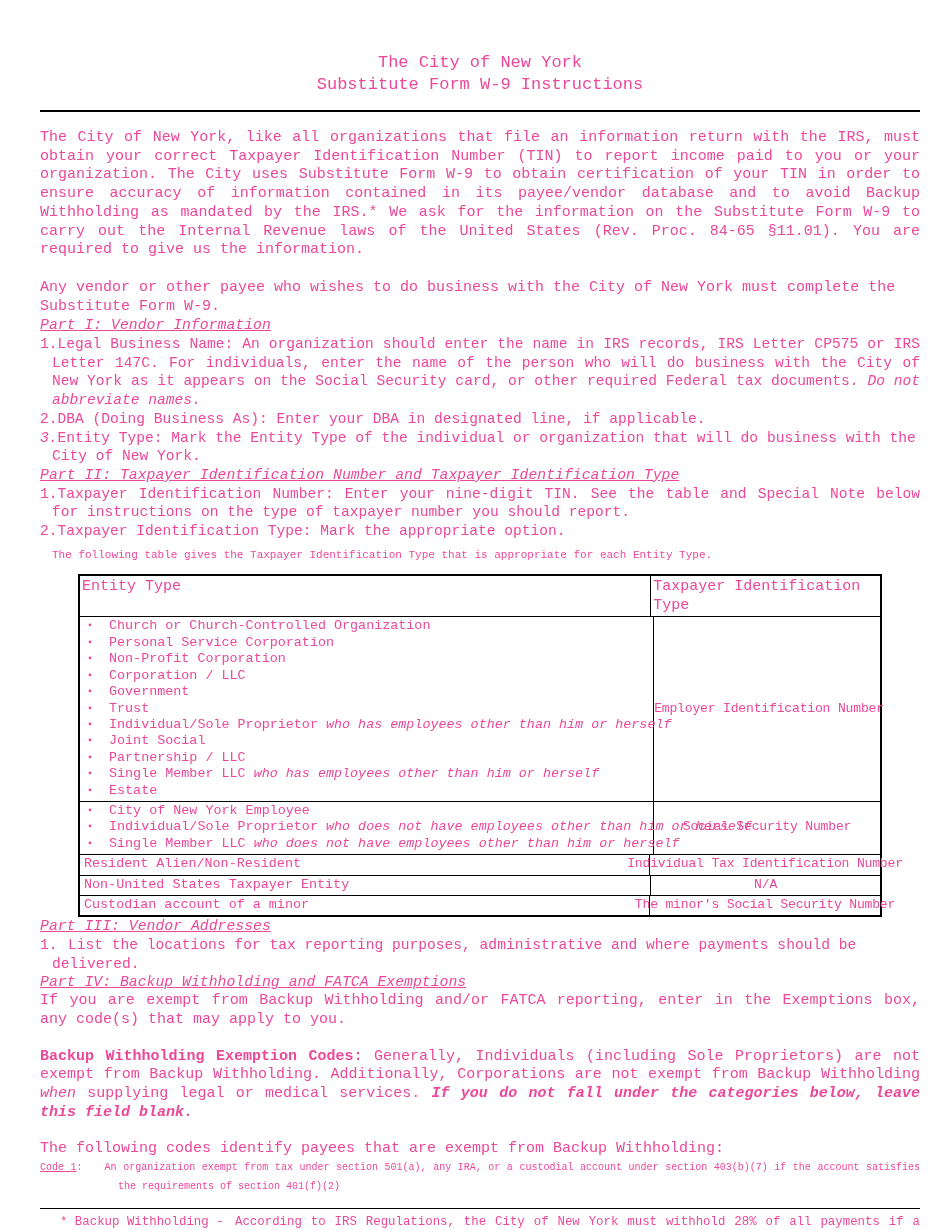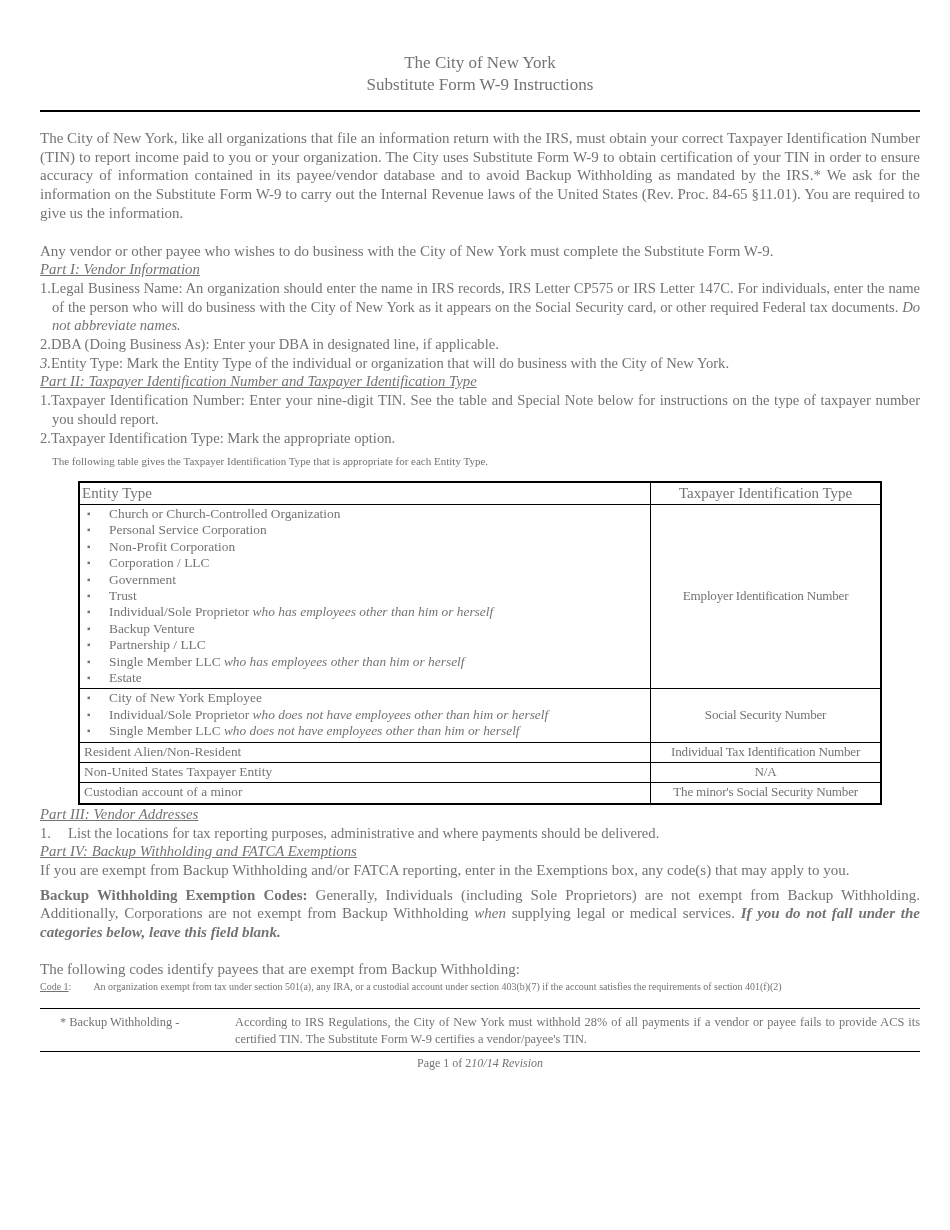--- a/index.html
+++ b/index.html
@@ -1,22 +1,22 @@
 <!DOCTYPE html>
 <html><head>
 <meta charset="utf-8">
 <style>
   html, body { margin: 0; padding: 0; background: #ffffff; }
   .page {
     position: relative;
     width: 950px;
     height: 1230px;
     background: #ffffff;
-    color: #737373;
-    font-family: Liberation Serif, serif;
+    color: #ec4899;
+    font-family: Liberation Mono, monospace;
     overflow: hidden;
   }
   .content { padding: 0 30px 0 40px; }
 
   .title { text-align: center; font-size: 17px; line-height: 22px; padding-top: 52px; }
   .rule-thick { border: none; border-top: 2px solid #000; margin: 14px 0 0 0; }
   .rule-thin  { border: none; border-top: 1px solid #000; margin: 0; }
 
   .para { font-size: 15px; line-height: 18.7px; margin: 0; }
   .just { text-align: justify; }
@@ -53,21 +53,21 @@
   .trow + .trow { border-top: 1px solid #000; }
   .tcell { box-sizing: border-box; }
   .tleft { width: 574px; border-right: 1px solid #000; padding: 1px 4px 2px 4px; }
   .tright { width: 230px; display: flex; align-items: center; justify-content: center; text-align: center; padding: 1px 1px 2px 1px; }
   .thead .tcell { text-align: left; justify-content: center; font-size: 15px; line-height: 19px; padding: 1px 2px; }
   .entity { white-space: nowrap; padding-left: 22px; text-indent: -22px; }
   .bullet { display: inline-block; width: 22px; text-indent: 0; padding-left: 3px; font-size: 10px; vertical-align: 1px; }
   .plainrow { white-space: nowrap; }
   .tval { white-space: nowrap; letter-spacing: -0.2px; font-size: 13.1px; }
 
-  .exem { margin-top: 6px; }
+  .exem { margin-top: 18px; }
   .code-item { font-size: 10px; line-height: 18.7px; margin: 0; padding-left: 78px; text-indent: -78px; }
   .code-gap { margin-left: 22px; }
 
   .footnote { display: flex; font-size: 12.4px; line-height: 16.6px; padding: 5px 0 4px 0; margin-left: 20px; }
   .fn-label { width: 175px; flex: none; }
   .fn-text { flex: 1; }
 
   .footer-row { display: flex; justify-content: center; font-size: 12px; line-height: 15px; margin-top: 4px; }
 </style>
 </head>
@@ -104,21 +104,21 @@
 
       <div class="trow">
         <div class="tcell tleft">
           <div class="entity"><span class="bullet">▪</span><span>Church or Church-Controlled Organization</span></div>
           <div class="entity"><span class="bullet">▪</span><span>Personal Service Corporation</span></div>
           <div class="entity"><span class="bullet">▪</span><span>Non-Profit Corporation</span></div>
           <div class="entity"><span class="bullet">▪</span><span>Corporation / LLC</span></div>
           <div class="entity"><span class="bullet">▪</span><span>Government</span></div>
           <div class="entity"><span class="bullet">▪</span><span>Trust</span></div>
           <div class="entity"><span class="bullet">▪</span><span>Individual/Sole Proprietor </span><span class="it">who has employees other than him or herself</span></div>
-          <div class="entity"><span class="bullet">▪</span><span>Backup Venture</span></div>
+          <div class="entity"><span class="bullet">▪</span><span>Joint Social</span></div>
           <div class="entity"><span class="bullet">▪</span><span>Partnership / LLC</span></div>
           <div class="entity"><span class="bullet">▪</span><span>Single Member LLC </span><span class="it">who has employees other than him or herself</span></div>
           <div class="entity"><span class="bullet">▪</span><span>Estate</span></div>
         </div>
         <div class="tcell tright tval">Employer Identification Number</div>
       </div>
 
       <div class="trow">
         <div class="tcell tleft">
           <div class="entity"><span class="bullet">▪</span><span>City of New York Employee</span></div>

